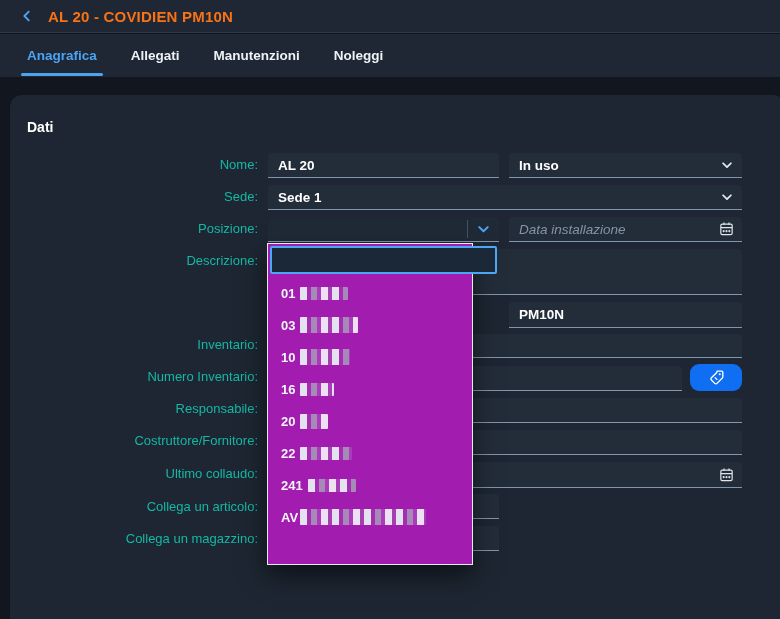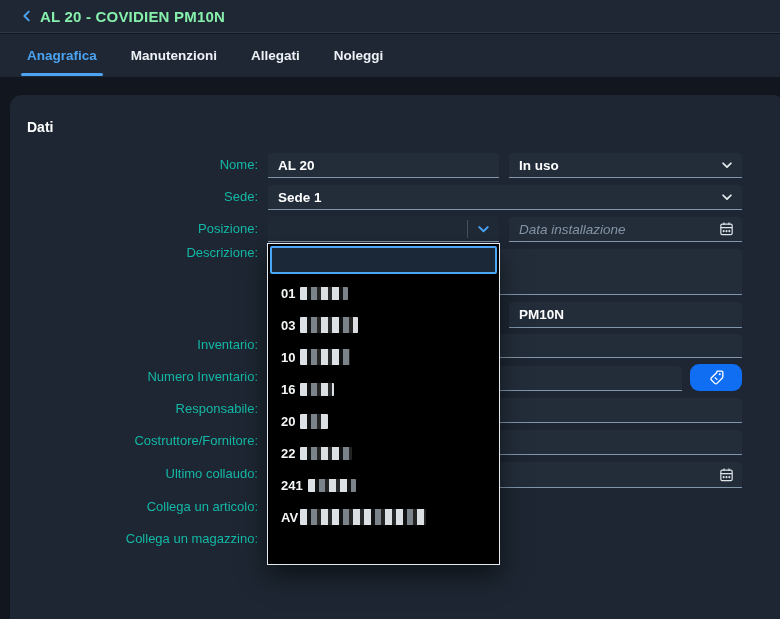--- a/index.html
+++ b/index.html
@@ -10,21 +10,21 @@
     font-family:"Liberation Sans", sans-serif;
     color:#f2f5f8;
   }
   
   .header {
     position:absolute; left:0; top:0; width:780px; height:33px;
     background:#1e2733; border-bottom:1px solid #2e3947;
     display:flex; align-items:center;
   }
   .back-btn { width:26px; height:22px; margin-left:14px; display:flex; align-items:center; justify-content:center; cursor:pointer; }
-  .page-title { font-size:15px; font-weight:bold; letter-spacing:.2px; margin-left:0; color:#86efac; }
+  .page-title { font-size:15px; font-weight:bold; letter-spacing:.2px; margin-left:8px; color:#f97316; }
   
   .tabbar {
     position:absolute; left:0; top:34px; width:780px; height:43px;
     background:#1e2733; display:flex; align-items:center;
   }
   .tab { position:relative; height:100%; display:flex; align-items:center; padding:16px 6px; margin-left:22px; font-size:13.5px; font-weight:600; color:#eef2f6; cursor:pointer; }
   .tab:first-child { margin-left:21px; }
   .tab.active { color:#4ba3f2; }
   .tab.active::after {
     content:""; position:absolute; left:0; right:0; bottom:1px; height:3px;
@@ -56,22 +56,22 @@
   .field .chev { position:absolute; right:8px; top:50%; transform:translateY(-50%); display:flex; }
   .combo-divider { position:absolute; right:31px; top:3px; bottom:3px; width:1px; background:#46525f; }
   .icon-right { position:absolute; right:7px; top:50%; transform:translateY(-50%); display:flex; }
   .tag-btn {
     position:absolute; left:680px; top:269px; width:52px; height:27px;
     background:#0f6ef2; border:none; border-radius:9px; cursor:pointer;
     display:flex; align-items:center; justify-content:center;
   }
   
   .popup {
-    position:absolute; left:257px; top:148px; width:233px; height:322px;
-    background:#000000; border:1px solid #e6e9ee; z-index:10;
+    position:absolute; left:257px; top:148px; width:206px; height:322px;
+    background:#a21caf; border:1px solid #e6e9ee; z-index:10;
     box-shadow:0 10px 24px rgba(0,0,0,.55);
   }
   .popup-input {
     position:absolute; left:2px; top:2px; width:227px; height:28px;
     background:#1b2838; border:2px solid #4ba7f5; border-radius:2px;
   }
   .popup-input input { width:100%; height:100%; background:transparent; border:none; outline:none; color:#fff; padding:0 8px; font-family:"Liberation Sans", sans-serif; }
   .popup-list { position:absolute; left:0; top:33px; width:231px; list-style:none; }
   .popup-item {
     height:32px; display:flex; align-items:center; padding-left:13px;
@@ -98,32 +98,32 @@
         <svg width="14" height="14" viewBox="0 0 16 16">
             <path d="M10 3 L5 8 L10 13" fill="none" stroke="#4ba3f2" stroke-width="2.2" stroke-linecap="round" stroke-linejoin="round"></path>
           </svg>
       </span>
     </div>
     <div class="page-title">AL 20 - COVIDIEN PM10N</div>
   </div>
 
   <div class="tabbar">
     <div class="tab active">Anagrafica</div>
+    <div class="tab">Allegati</div>
     <div class="tab">Manutenzioni</div>
-    <div class="tab">Allegati</div>
     <div class="tab">Noleggi</div>
   </div>
 
   <div class="card">
     <div class="section-title">Dati</div>
 
     <div class="flabel" style="top:62px">Nome:</div>
     <div class="flabel" style="top:94px">Sede:</div>
     <div class="flabel" style="top:126px">Posizione:</div>
-    <div class="flabel" style="top:150px">Descrizione:</div>
+    <div class="flabel" style="top:158px">Descrizione:</div>
     <div class="flabel" style="top:242px">Inventario:</div>
     <div class="flabel" style="top:274px">Numero Inventario:</div>
     <div class="flabel" style="top:338px">Costruttore/Fornitore:</div>
     <div class="flabel" style="top:306px">Responsabile:</div>
     <div class="flabel" style="top:371px">Ultimo collaudo:</div>
     <div class="flabel" style="top:404px">Collega un articolo:</div>
     <div class="flabel" style="top:436px">Collega un magazzino:</div>
 
     <div class="field" style="left:258px; top:58px; width:231px; height:25px">
       <input value="AL 20" style="">

